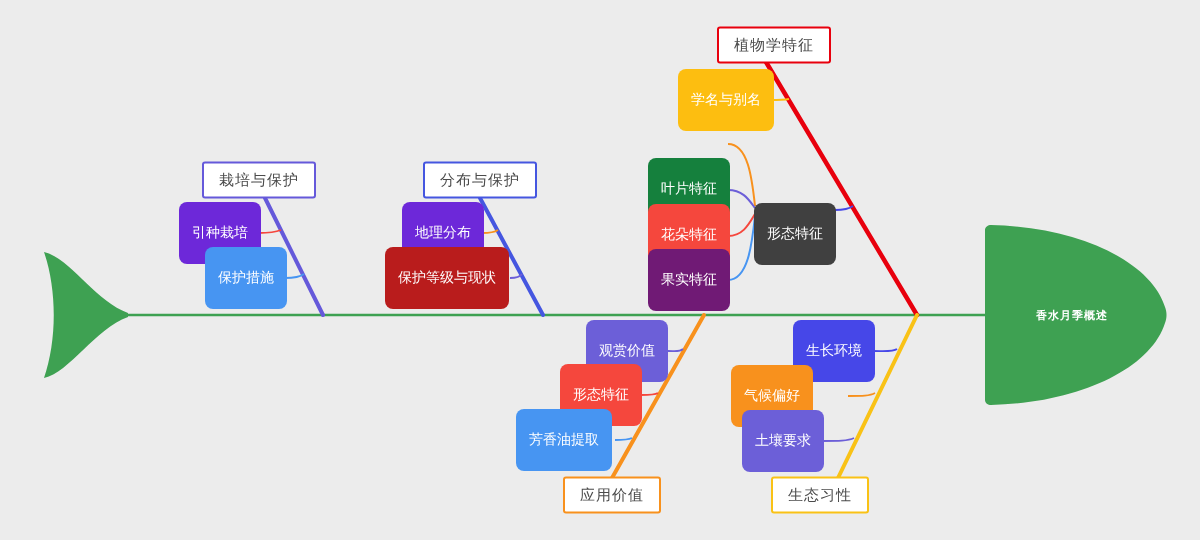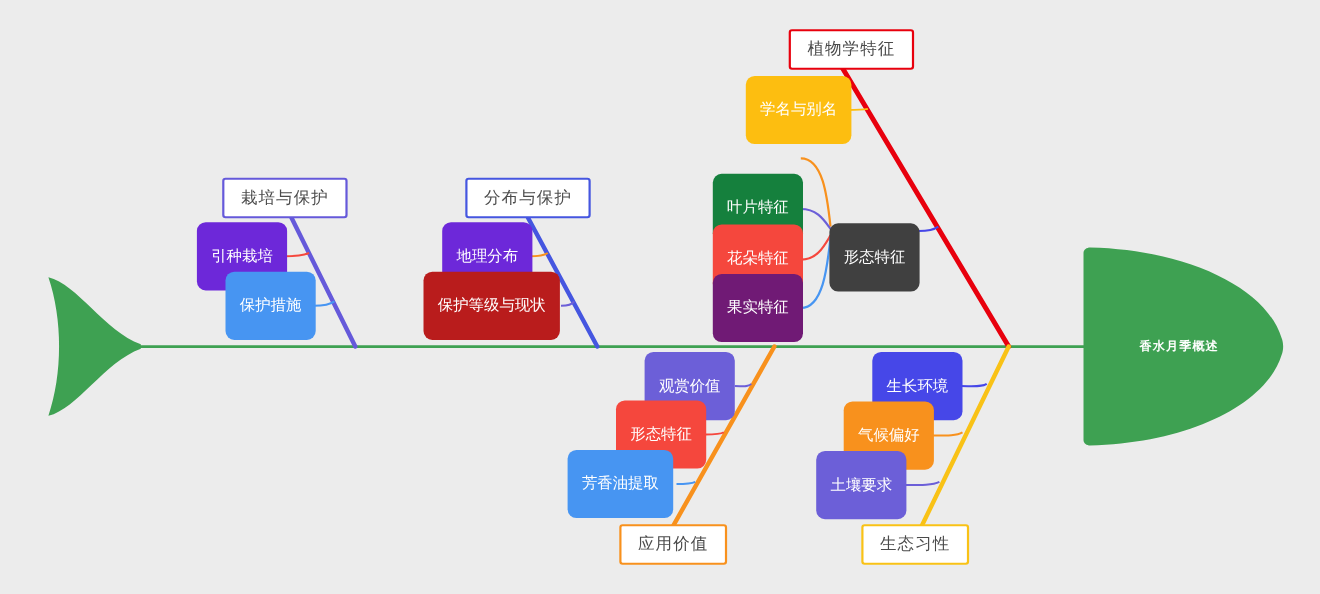--- a/index.html
+++ b/index.html
@@ -108,18 +108,18 @@
   <div class="node-box" style="left: 795px; top: 210px; background-color: #404040; margin-top: 24px;">形态特征</div>
   <div class="node-box" style="left: 689px; top: 189px; background-color: #15803d;">叶片特征</div>
   <div class="node-box" style="left: 689px; top: 235px; background-color: rgb(245, 71, 61);">花朵特征</div>
   <div class="node-box" style="left: 689px; top: 280px; background-color: #701a75;">果实特征</div>
 
   <div class="cat-box" style="left: 612px; top: 495px; border-color: rgb(248, 145, 29);">应用价值</div>
   <div class="node-box" style="left: 627px; top: 351px; background-color: rgb(108, 95, 216);">观赏价值</div>
   <div class="node-box" style="left: 601px; top: 395px; background-color: rgb(245, 71, 61);">形态特征</div>
   <div class="node-box" style="left: 564px; top: 440px; background-color: rgb(71, 149, 242);">芳香油提取</div>
 
-  <div class="cat-box" style="left: 820px; top: 495px; border-color: rgb(249, 194, 22); margin-left: 12px;">生态习性</div>
+  <div class="cat-box" style="left: 820px; top: 495px; border-color: rgb(249, 194, 22);">生态习性</div>
   <div class="node-box" style="left: 834px; top: 351px; background-color: rgb(70, 71, 232);">生长环境</div>
-  <div class="node-box" style="left: 808px; top: 396px; background-color: rgb(248, 145, 29);">气候偏好</div>
+  <div class="node-box" style="left: 772px; top: 396px; background-color: rgb(248, 145, 29);">气候偏好</div>
   <div class="node-box" style="left: 783px; top: 441px; background-color: rgb(108, 95, 216);">土壤要求</div>
 
 </div>
 
 </body></html>

